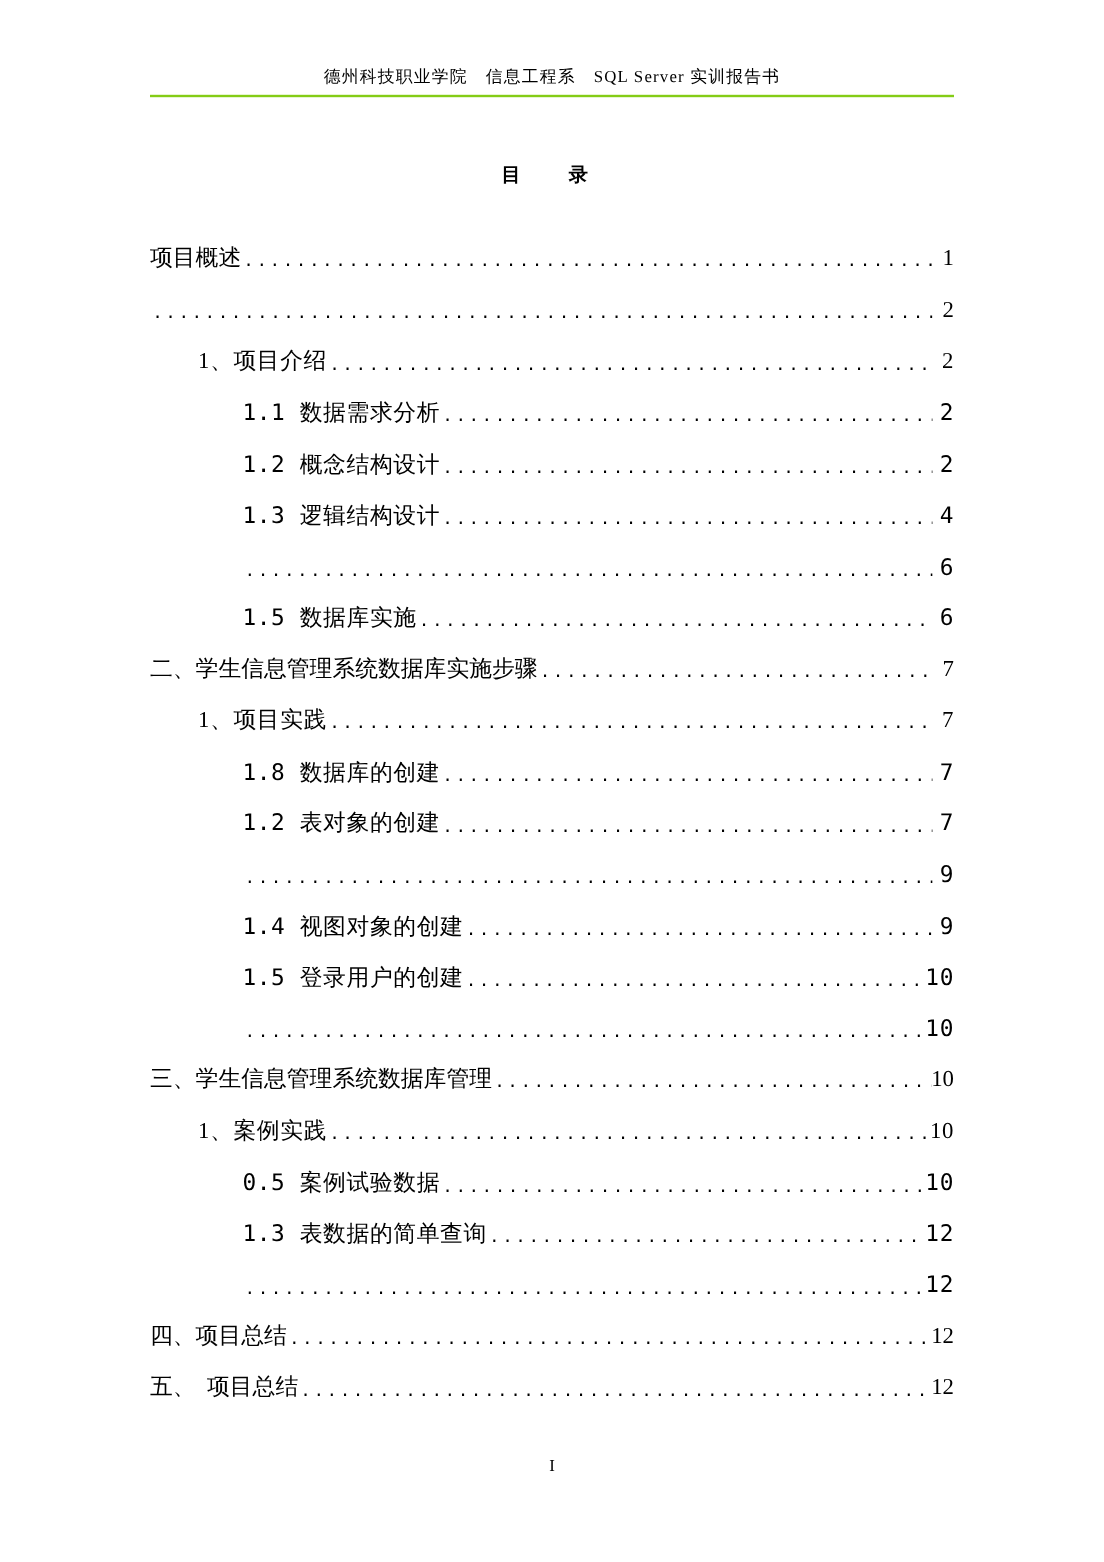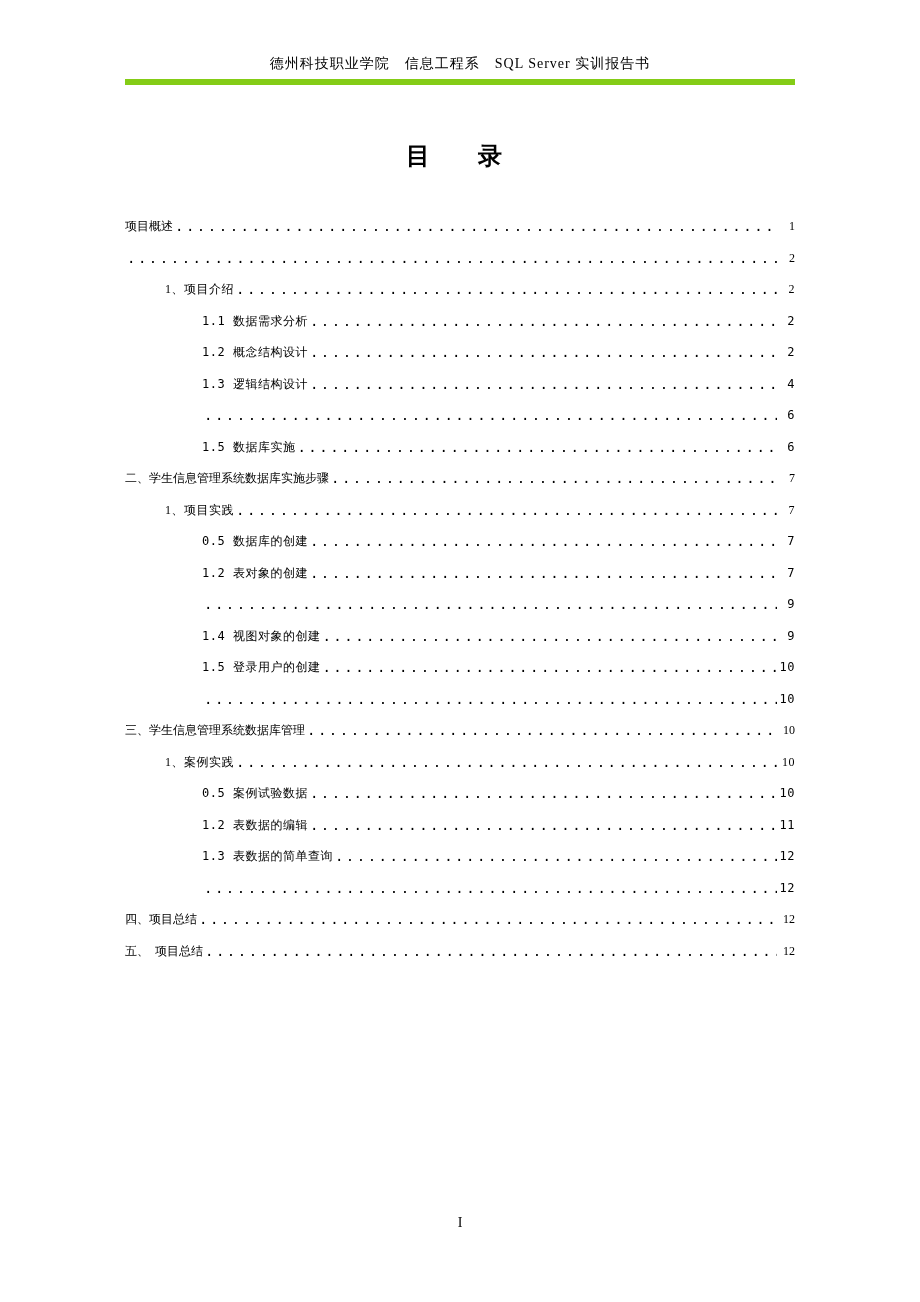--- a/index.html
+++ b/index.html
@@ -13,32 +13,32 @@
       background: #fff;
       font-family: "SimSun", "宋体", serif;
       color: #000;
       padding: 55px 125px 0 125px;
     }
     .header {
       text-align: center;
       font-size: 14px;
       letter-spacing: 1px;
       padding-bottom: 6px;
-      border-bottom: 6px solid #84cc16;
+      border-bottom: 2px solid #84cc16;
       margin-bottom: 55px;
     }
     .title {
       text-align: center;
-      font-size: 24px;
+      font-size: 16px;
       font-weight: bold;
       letter-spacing: 12px;
       margin-bottom: 38px;
     }
     .toc {
-      font-size: 12px;
+      font-size: 19px;
     }
     .toc-row {
       display: flex;
       align-items: baseline;
       line-height: 2.25;
       white-space: nowrap;
     }
     .toc-label {
       flex-shrink: 0;
     }
@@ -124,21 +124,21 @@
       <span class="toc-label">二、学生信息管理系统数据库实施步骤</span>
       <span class="toc-leader"></span>
       <span class="toc-page">7</span>
     </div>
     <div class="toc-row level-1">
       <span class="toc-label">1、项目实践</span>
       <span class="toc-leader"></span>
       <span class="toc-page">7</span>
     </div>
     <div class="toc-row level-2">
-      <span class="toc-label">0.5 数据库的创建</span>
+      <span class="toc-label">1.8 数据库的创建</span>
       <span class="toc-leader"></span>
       <span class="toc-page">7</span>
     </div>
     <div class="toc-row level-2">
       <span class="toc-label">1.2 表对象的创建</span>
       <span class="toc-leader"></span>
       <span class="toc-page">7</span>
     </div>
     <div class="toc-row level-2">
       <span class="toc-leader"></span>
@@ -167,25 +167,20 @@
       <span class="toc-label">1、案例实践</span>
       <span class="toc-leader"></span>
       <span class="toc-page">10</span>
     </div>
     <div class="toc-row level-2">
       <span class="toc-label">0.5 案例试验数据</span>
       <span class="toc-leader"></span>
       <span class="toc-page">10</span>
     </div>
     <div class="toc-row level-2">
-      <span class="toc-label">1.2 表数据的编辑</span>
-      <span class="toc-leader"></span>
-      <span class="toc-page">11</span>
-    </div>
-    <div class="toc-row level-2">
       <span class="toc-label">1.3 表数据的简单查询</span>
       <span class="toc-leader"></span>
       <span class="toc-page">12</span>
     </div>
     <div class="toc-row level-2">
       <span class="toc-leader"></span>
       <span class="toc-page">12</span>
     </div>
     <div class="toc-row level-0">
       <span class="toc-label">四、项目总结</span>

